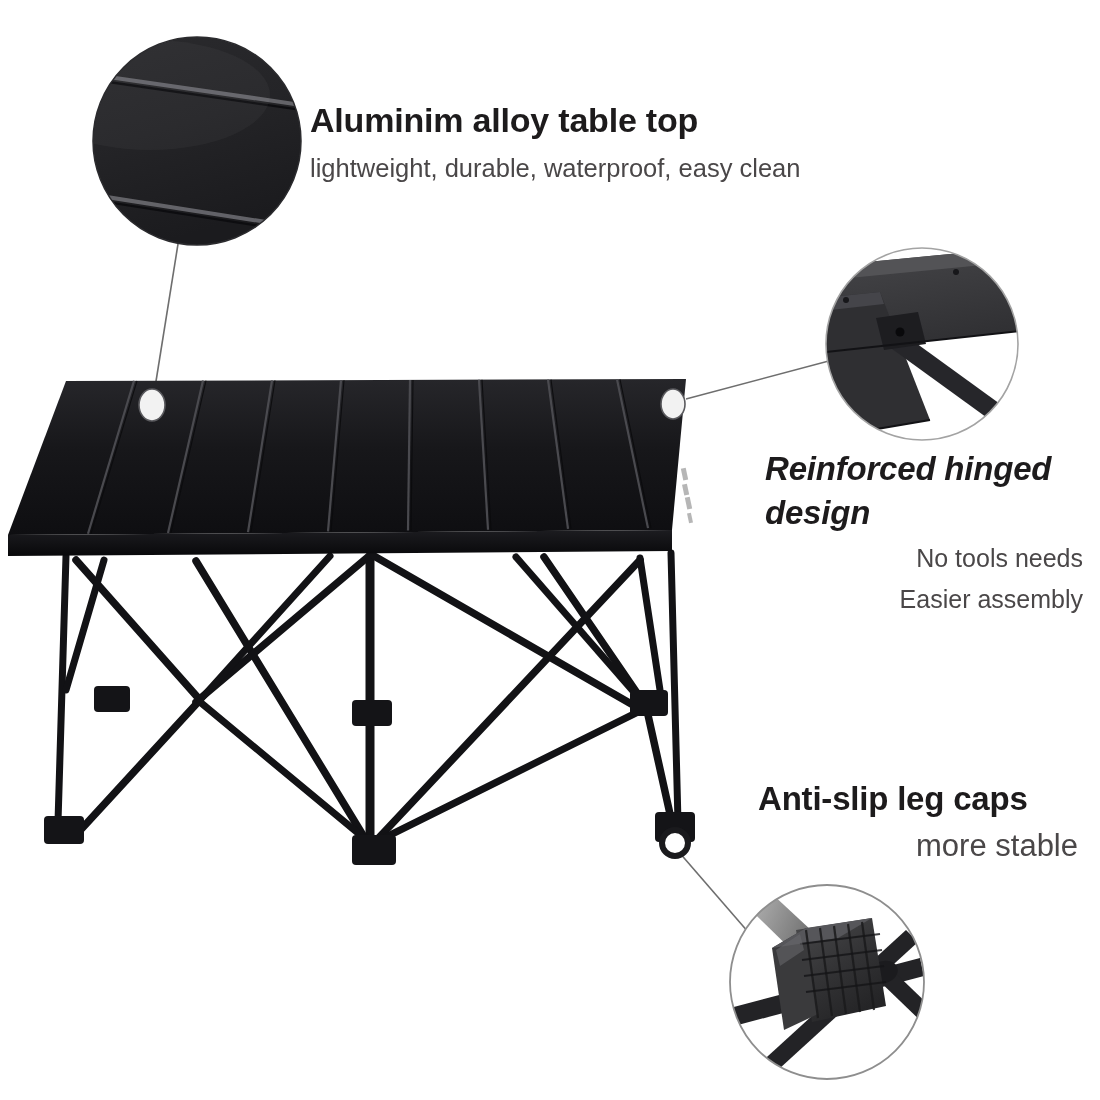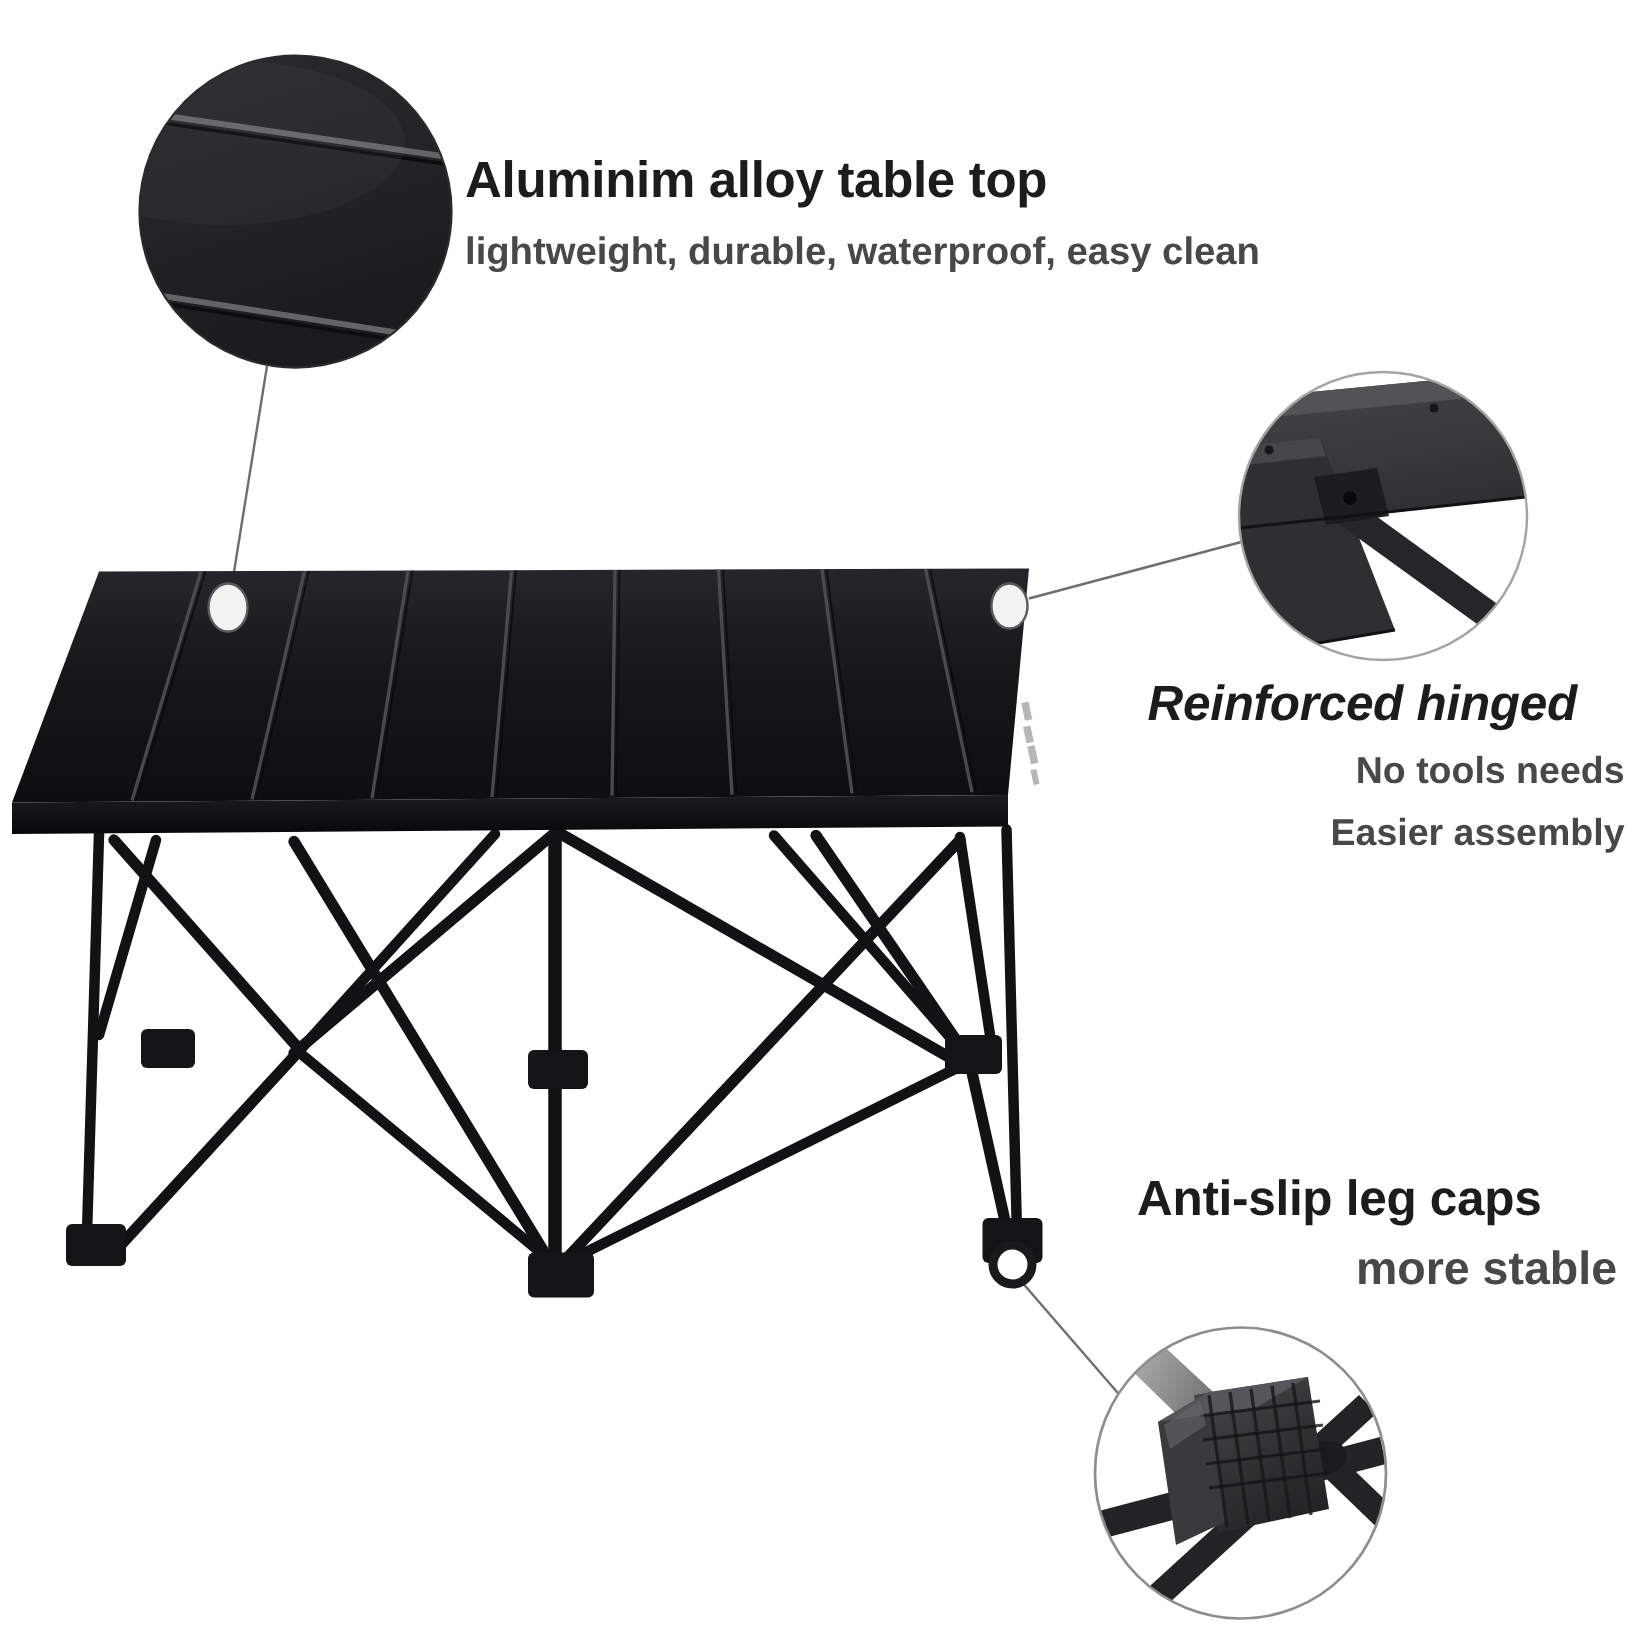--- a/index.html
+++ b/index.html
@@ -31,21 +31,21 @@
     font-size:34px;
     font-weight:700;
     letter-spacing:-0.2px;
     line-height:1.16;
     color:#1d1b1c;
     white-space:nowrap;
   }
 
   .ct-sub {
     font-size:26px;
-    font-weight:700;
+    font-weight:400;
     color:#4a4748;
     line-height:1.35;
     white-space:nowrap;
   }
 
   
   #text-top { left:310px; top:101px; }
   #text-top .ct-sub { margin-top:11px; font-size:25.5px; }
 
   
@@ -289,20 +289,21 @@
     </g>
   </svg>
 
   <div class="callout-text" id="text-top">
     <div class="ct-title">Aluminim alloy table top</div>
     <div class="ct-sub">lightweight, durable, waterproof, easy clean</div>
   </div>
 
   <div class="callout-text" id="text-hinge">
     <div class="ct-title">Reinforced hinged</div>
+    <div class="ct-title">design</div>
     <div class="ct-sub">No tools needs</div>
     <div class="ct-sub">Easier assembly</div>
   </div>
 
   <div class="callout-text" id="text-feet">
     <div class="ct-title">Anti-slip leg caps</div>
     <div class="ct-sub">more stable</div>
   </div>
 
 </div>

